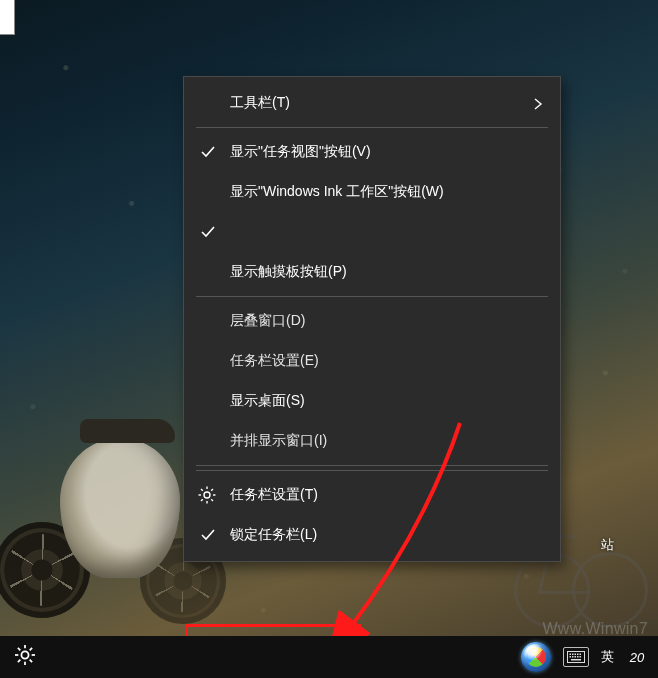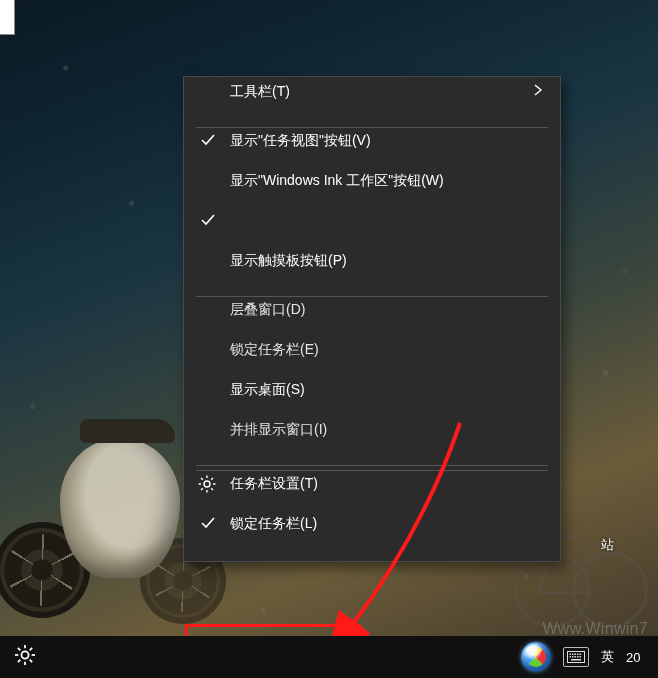--- a/index.html
+++ b/index.html
@@ -111,20 +111,21 @@
     width: 376px;
     background: #2b2b2b;
     border: 1px solid #4a4a4a;
     box-shadow: 4px 6px 12px rgba(0,0,0,0.45);
     padding: 6px 0;
     color: #ffffff;
     font-size: 14px;
   }
   .menu-item {
     display: flex;
+    align-items: center;
     height: 40px;
     padding: 0 18px 0 46px;
     position: relative;
     cursor: default;
   }
   .menu-item.disabled { color: #e5e5e5; }
   .menu-sep {
     height: 1px;
     margin: 4px 12px;
     background: #555555;
@@ -189,21 +190,21 @@
   .tray .win7-orb::after{
     content:"";position:absolute;inset:2px;border-radius:50%;
     background:radial-gradient(circle at 35% 25%, rgba(255,255,255,0.9) 0 18%, transparent 40%);
   }
   .tray .ime-box{
     width:24px;height:18px;border:1px solid #bbb;border-radius:2px;
     display:flex;align-items:center;justify-content:center;
   }
   .tray .ime-box svg{display:block;}
   .tray-text{font-size:13px;}
-  .clock{font-size:13px;min-width:22px;text-align:left;}
+  .clock{font-size:13px;min-width:22px;text-align:center;font-style:italic;}
 
   .win7-label{
     position:absolute;right:65px;bottom:12px;font-size:18px;color:#e8e8e8;font-weight:600;text-shadow:0 0 3px #000;
   }
 </style>
 </head>
 <body>
 
 <div class="wallpaper">
   <div class="scooter">
@@ -263,21 +264,21 @@
   <div class="menu-item">
     <span>显示触摸板按钮(P)</span>
   </div>
 
   <div class="menu-sep"></div>
 
   <div class="menu-item disabled">
     <span>层叠窗口(D)</span>
   </div>
   <div class="menu-item disabled">
-    <span>锁定任务栏(E)</span>
+    <span>任务栏设置(E)</span>
   </div>
   <div class="menu-item">
     <span>显示桌面(S)</span>
   </div>
   <div class="menu-item disabled">
     <span>并排显示窗口(I)</span>
   </div>
 
   <div class="menu-sep"></div>
 

